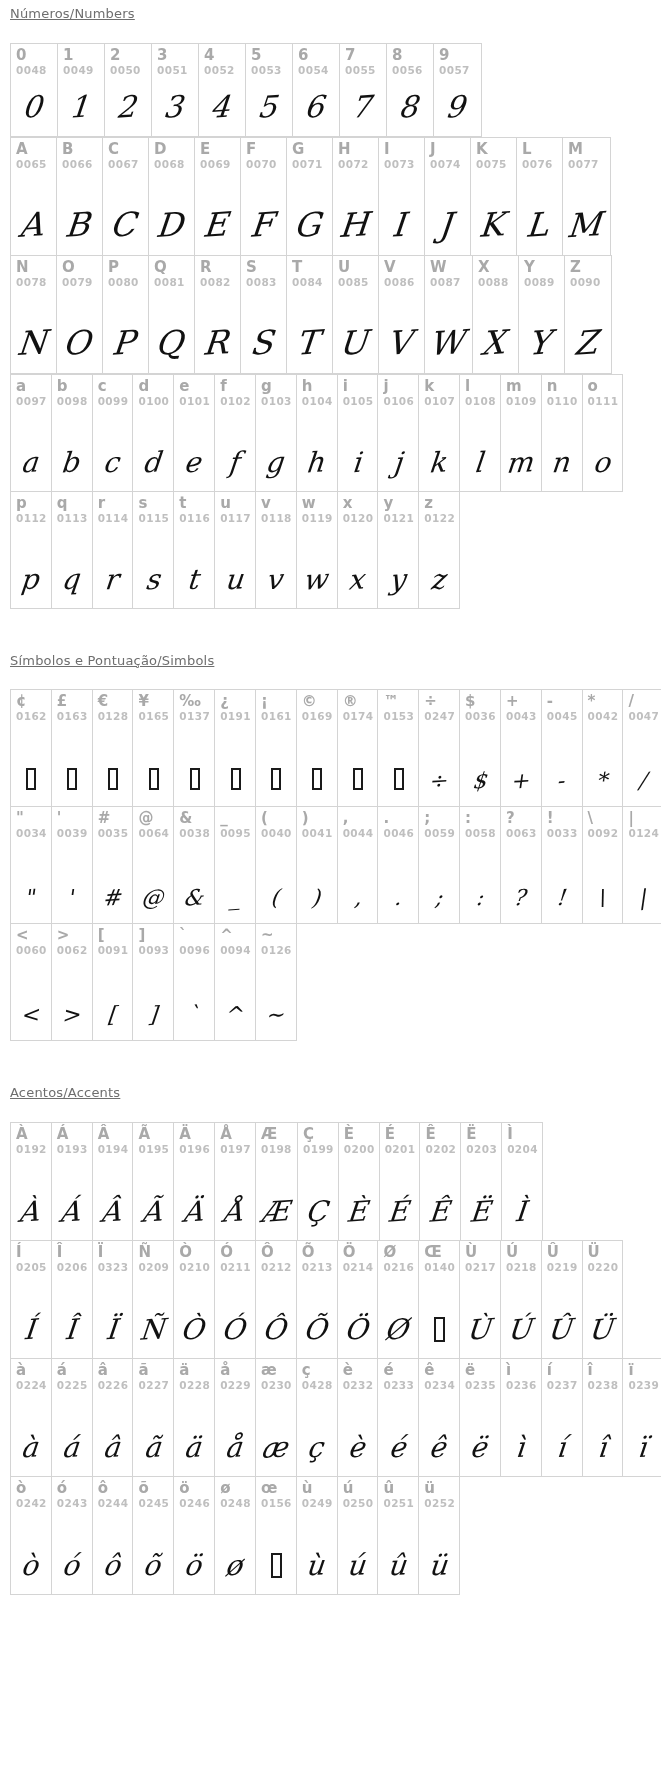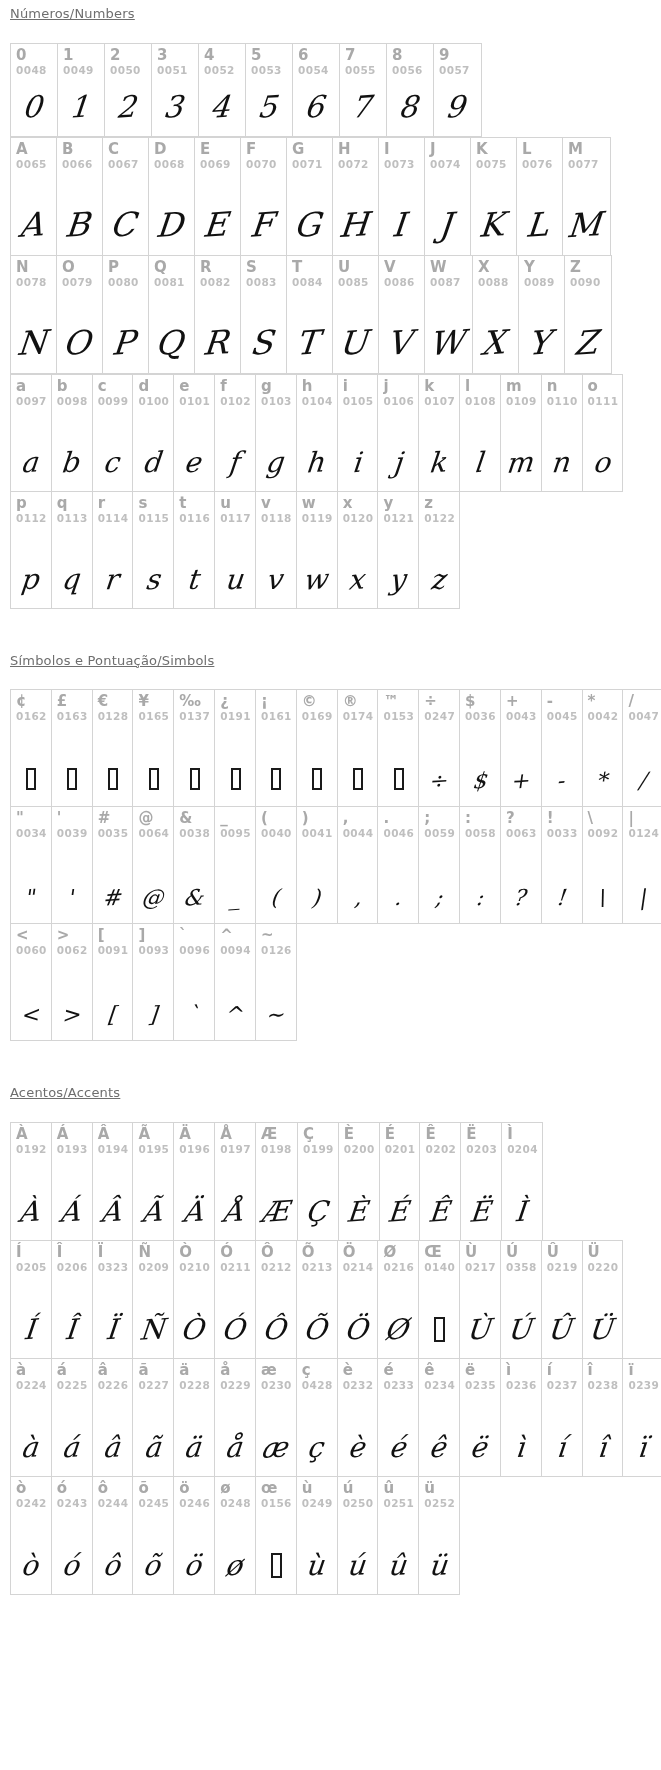--- a/index.html
+++ b/index.html
@@ -979,21 +979,21 @@
         </div>
         <div class="cell">
           <div class="cell-char">Ù</div>
           <div class="cell-code">0217</div>
           <div class="cell-glyph">
             <span class="ink">Ù</span>
           </div>
         </div>
         <div class="cell">
           <div class="cell-char">Ú</div>
-          <div class="cell-code">0358</div>
+          <div class="cell-code">0218</div>
           <div class="cell-glyph">
             <span class="ink">Ú</span>
           </div>
         </div>
         <div class="cell">
           <div class="cell-char">Û</div>
           <div class="cell-code">0219</div>
           <div class="cell-glyph">
             <span class="ink">Û</span>
           </div>

